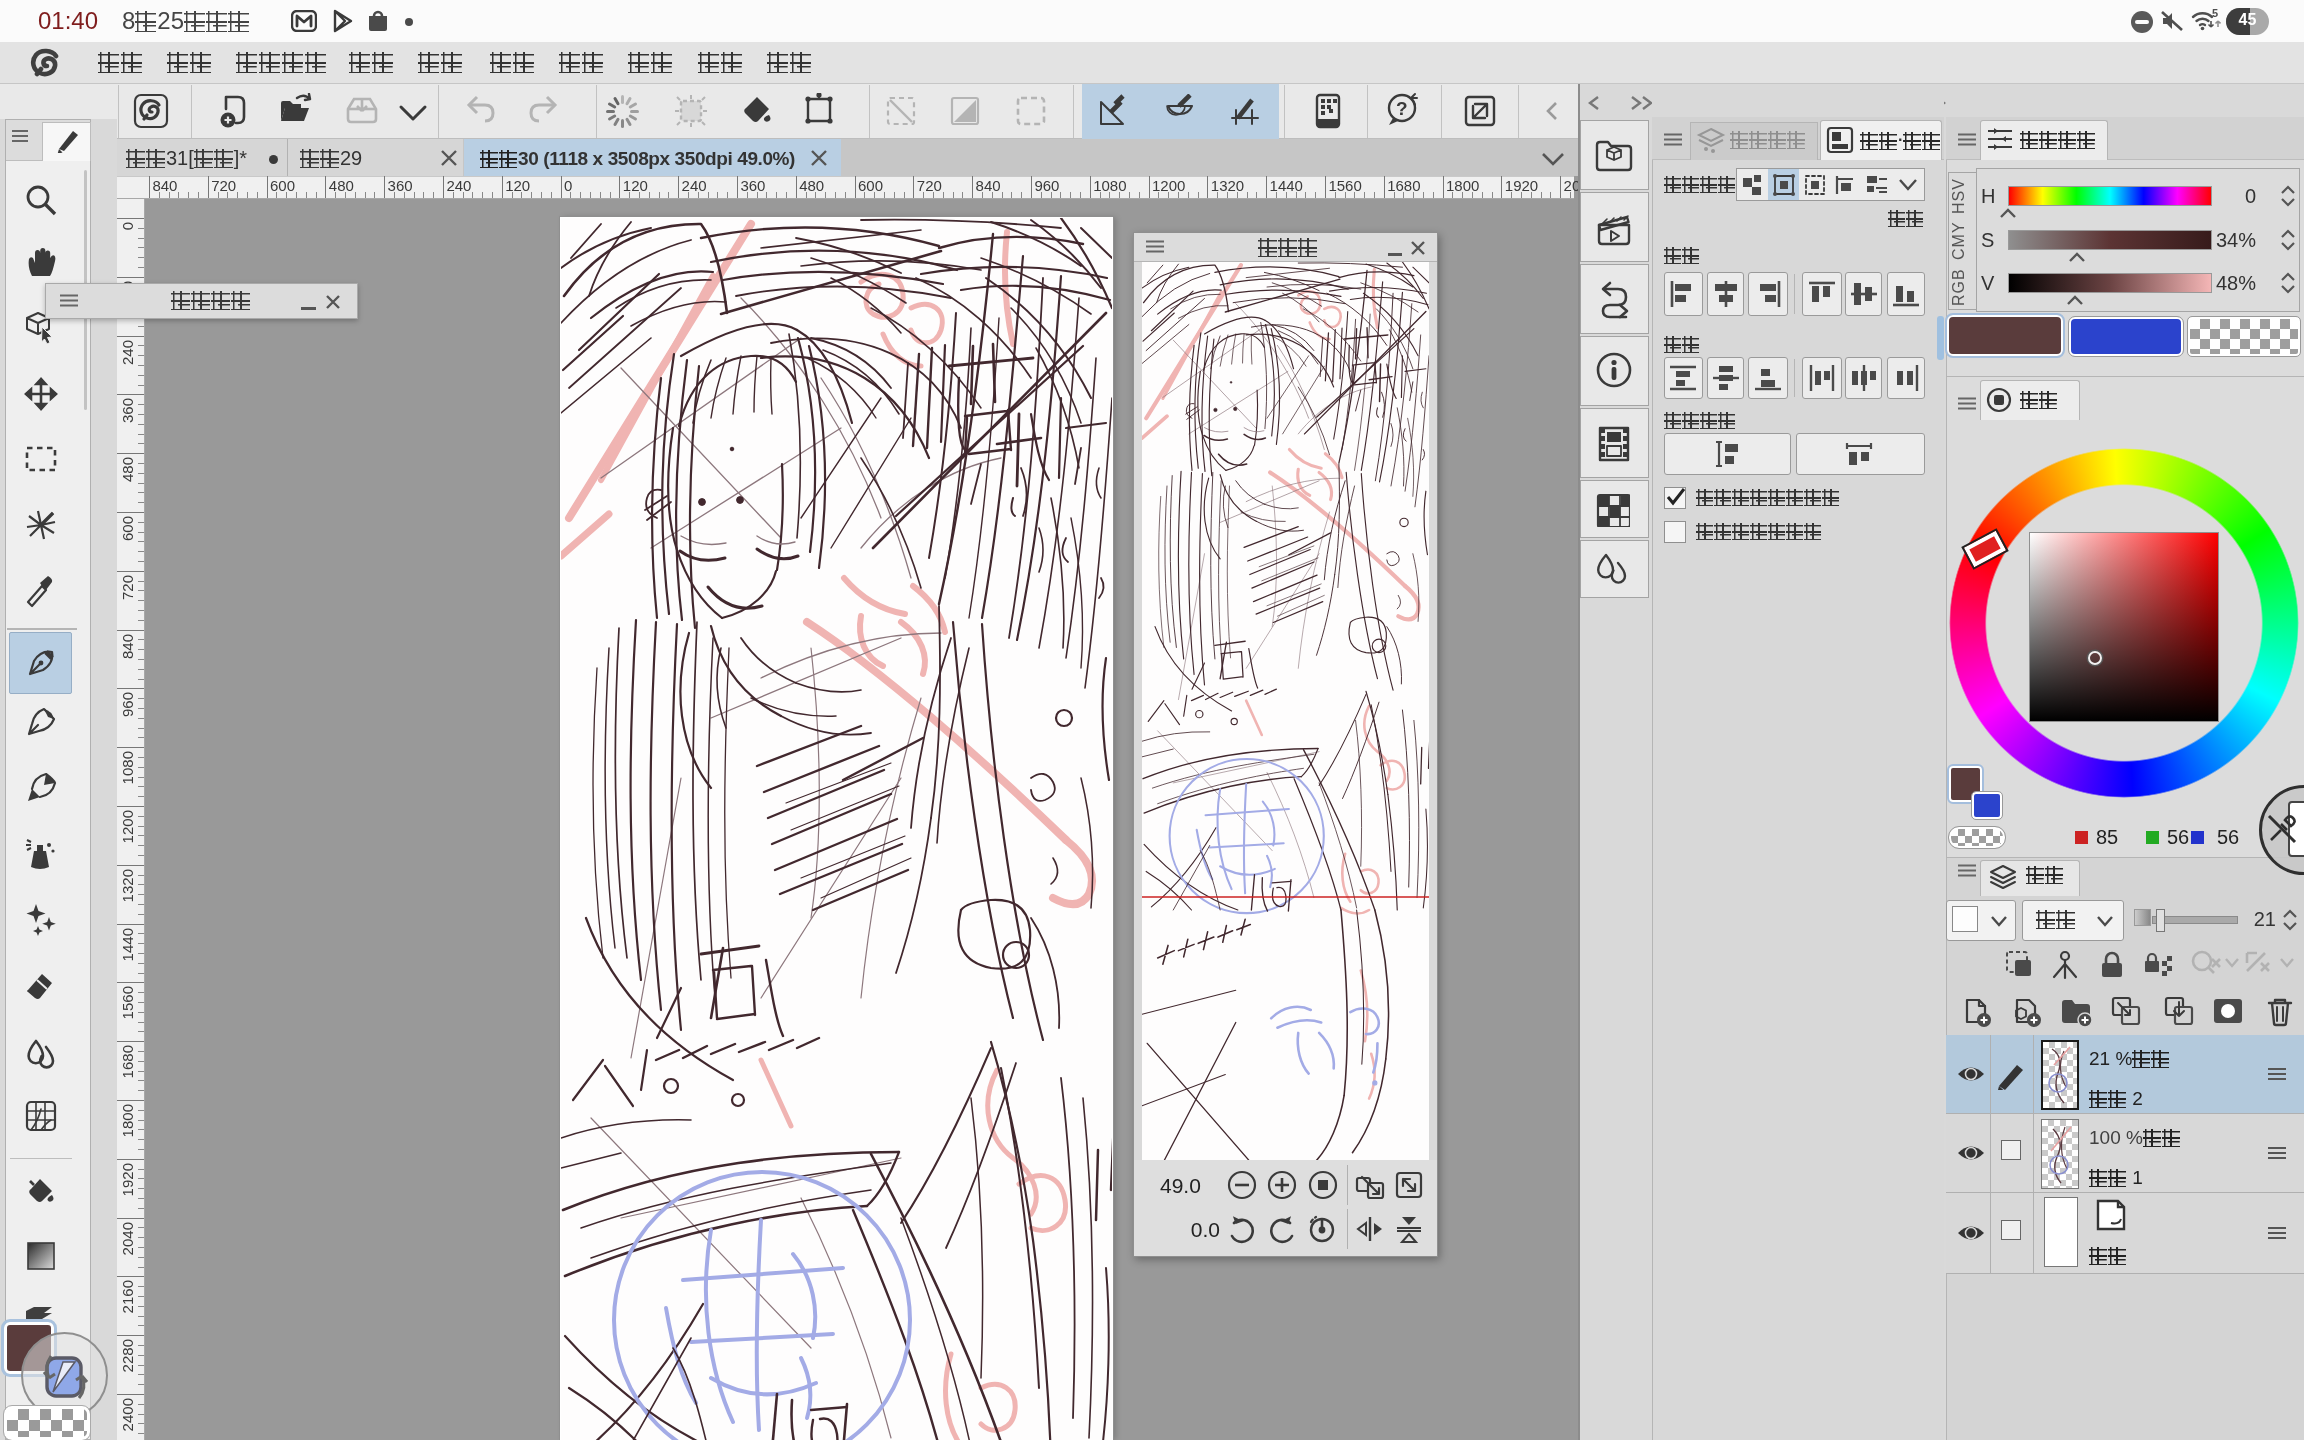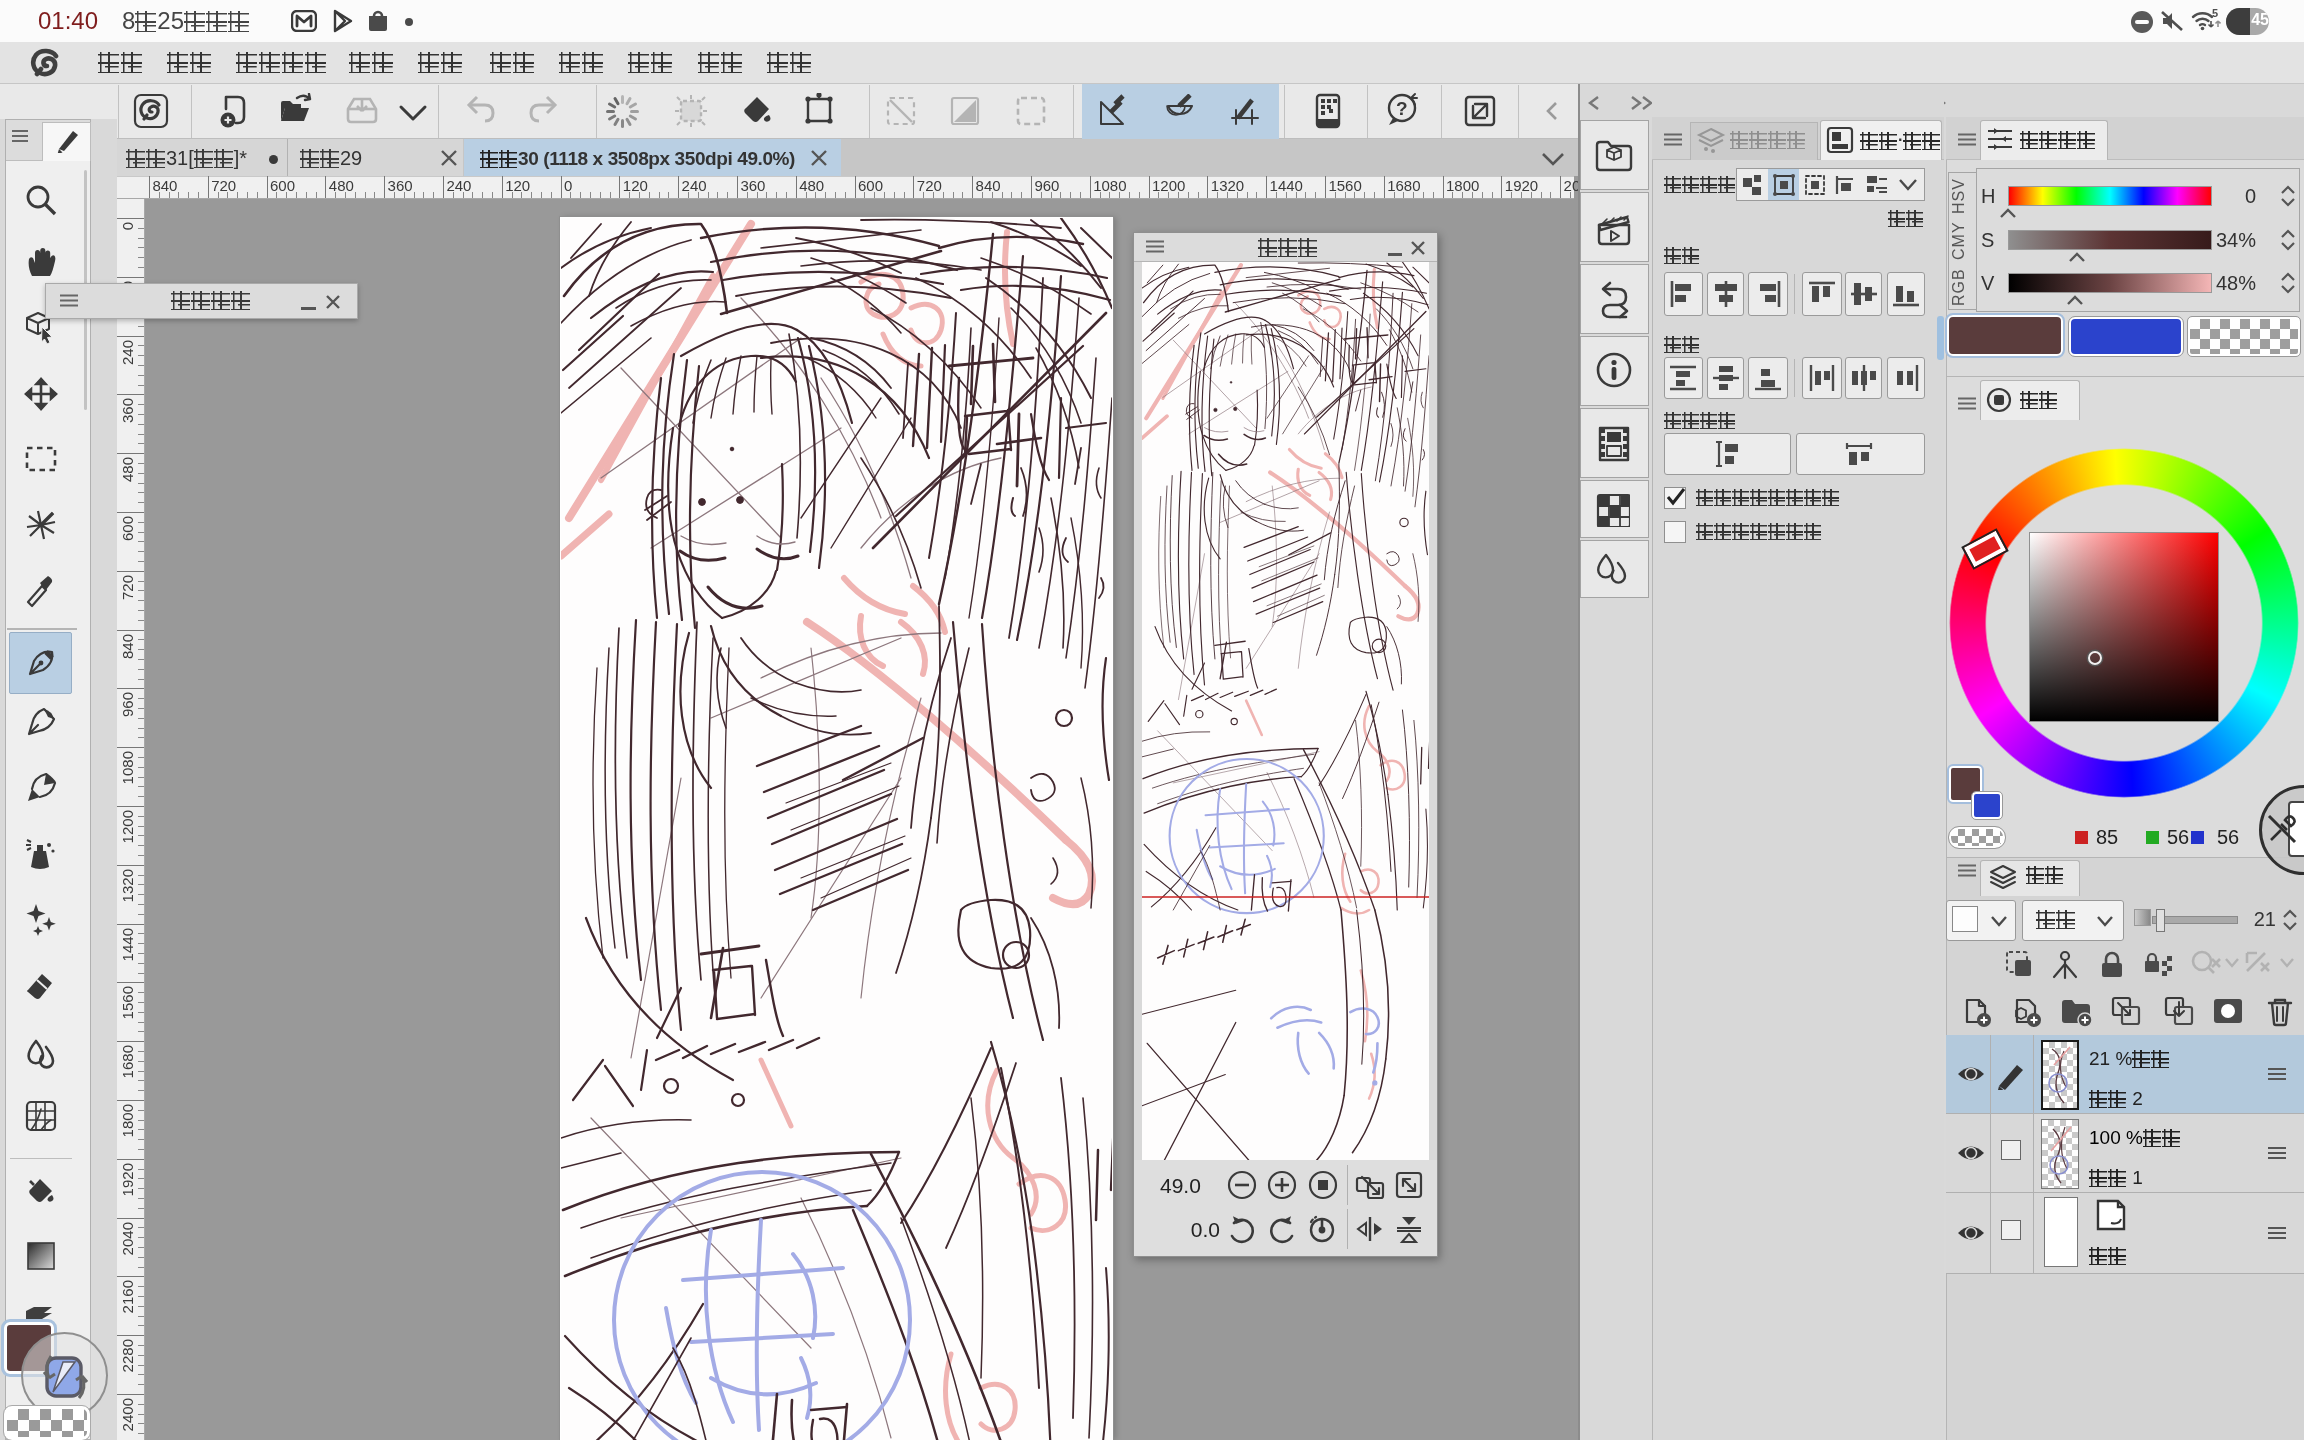--- a/index.html
+++ b/index.html
@@ -43,21 +43,21 @@
     <path d="M2 9 a14 14 0 0 1 19 0" class="ic" style="stroke:#4f4f4f"></path>
     <path d="M5.5 13 a9 9 0 0 1 12 0" class="ic" style="stroke:#4f4f4f"></path>
     <path d="M9 17 a4.4 4.4 0 0 1 5 0" class="ic" style="stroke:#4f4f4f"></path>
     <circle cx="11.5" cy="20.5" r="1.8" fill="#4f4f4f"></circle>
     <text x="21" y="9" font-size="11" fill="#4f4f4f" font-weight="bold">5</text>
     <path d="M20 13 v6 m0 0 l-2.5 -2.5 m2.5 2.5 l2.5 -2.5" stroke="#4f4f4f" stroke-width="1.6" fill="none"></path>
     <path d="M27 19 v-6 m0 0 l-2.5 2.5 m2.5 -2.5 l2.5 2.5" stroke="#8f8f8f" stroke-width="1.6" fill="none"></path>
   </svg>
 <div class="ab" style="left:2226px;top:8px;width:43px;height:27px;background:#a9a9a9;border-radius:14px;overflow:hidden">
     <div style="position:absolute;left:0;top:0;width:24px;height:27px;background:#3d3d3d"></div>
-    <div style="position:absolute;left:0;top:3px;width:43px;text-align:right;font-size:16px;font-weight:bold;color:#fff">45</div>
+    <div style="position:absolute;left:0;top:3px;width:43px;text-align:center;font-size:16px;font-weight:bold;color:#fff">45</div>
   </div>
 <div class="ab" style="left:0px;top:42px;width:2304px;height:42px;background:#e3e3e3;border-bottom:1px solid #c6c6c6"></div>
 <svg class="" style="position:absolute;left:28px;top:47px" width="34" height="30" viewBox="0 0 34 30" xmlns="http://www.w3.org/2000/svg">
     <path d="M28 9 C24 3 13 2 8 8 C3 14 5 23 12 26 C19 29 26 25 27 19 C28 13 22 10 18 12 C14 14 15 19 19 19" stroke="#3f3f3f" stroke-width="4.6" fill="none" stroke-linecap="round"></path>
     <path d="M9 27 l4 -5" stroke="#3f3f3f" stroke-width="4.6" stroke-linecap="round"></path>
   </svg>
 <div class="txt" style="left:98px;top:52px"><i class="k" style="width:21px;height:21px;margin-right:2px;vertical-align:-3px;--kc:#333"></i><i class="k" style="width:21px;height:21px;margin-right:2px;vertical-align:-3px;--kc:#333"></i></div>
 <div class="txt" style="left:167px;top:52px"><i class="k" style="width:21px;height:21px;margin-right:2px;vertical-align:-3px;--kc:#333"></i><i class="k" style="width:21px;height:21px;margin-right:2px;vertical-align:-3px;--kc:#333"></i></div>
 <div class="txt" style="left:236px;top:52px"><i class="k" style="width:21px;height:21px;margin-right:2px;vertical-align:-3px;--kc:#333"></i><i class="k" style="width:21px;height:21px;margin-right:2px;vertical-align:-3px;--kc:#333"></i><i class="k" style="width:21px;height:21px;margin-right:2px;vertical-align:-3px;--kc:#333"></i><i class="k" style="width:21px;height:21px;margin-right:2px;vertical-align:-3px;--kc:#333"></i></div>
 <div class="txt" style="left:349px;top:52px"><i class="k" style="width:21px;height:21px;margin-right:2px;vertical-align:-3px;--kc:#333"></i><i class="k" style="width:21px;height:21px;margin-right:2px;vertical-align:-3px;--kc:#333"></i></div>
@@ -882,21 +882,21 @@
     <path d="M28 6 L8 30" stroke="#e8a0a0" stroke-width="1.6"></path>
     <circle cx="16" cy="44" r="9" stroke="#8a90d0" stroke-width="1.5" fill="none"></circle>
   </svg>
 <svg class="" style="position:absolute;left:2094px;top:1199px" width="34" height="32" viewBox="0 0 34 32" xmlns="http://www.w3.org/2000/svg">
     <path d="M4 2 h20 l6 6 v22 h-26 Z" fill="#fff" stroke="#333" stroke-width="2.4"></path>
     <path d="M24 2 v6 h6" fill="none" stroke="#333" stroke-width="2.4"></path>
     <path d="M17 24 q8 2 10 -4" stroke="#333" stroke-width="2" fill="none"></path>
   </svg>
 <div class="txt" style="left:2089px;top:1048px;font-size:19px;color:#222">21 %<i class="k" style="width:18px;height:18px;margin-right:1px;vertical-align:-3px;--kc:#222"></i><i class="k" style="width:18px;height:18px;margin-right:1px;vertical-align:-3px;--kc:#222"></i></div>
 <div class="txt" style="left:2089px;top:1088px;font-size:19px;color:#222"><i class="k" style="width:18px;height:18px;margin-right:1px;vertical-align:-3px;--kc:#222"></i><i class="k" style="width:18px;height:18px;margin-right:1px;vertical-align:-3px;--kc:#222"></i> 2</div>
-<div class="txt" style="left:2089px;top:1127px;font-size:19px;color:#000000">100 %<i class="k" style="width:18px;height:18px;margin-right:1px;vertical-align:-3px;--kc:#222"></i><i class="k" style="width:18px;height:18px;margin-right:1px;vertical-align:-3px;--kc:#222"></i></div>
+<div class="txt" style="left:2089px;top:1127px;font-size:19px;color:#404040">100 %<i class="k" style="width:18px;height:18px;margin-right:1px;vertical-align:-3px;--kc:#222"></i><i class="k" style="width:18px;height:18px;margin-right:1px;vertical-align:-3px;--kc:#222"></i></div>
 <div class="txt" style="left:2089px;top:1167px;font-size:19px;color:#222"><i class="k" style="width:18px;height:18px;margin-right:1px;vertical-align:-3px;--kc:#222"></i><i class="k" style="width:18px;height:18px;margin-right:1px;vertical-align:-3px;--kc:#222"></i> 1</div>
 <div class="txt" style="left:2089px;top:1245px;font-size:19px;color:#222"><i class="k" style="width:18px;height:18px;margin-right:1px;vertical-align:-3px;--kc:#222"></i><i class="k" style="width:18px;height:18px;margin-right:1px;vertical-align:-3px;--kc:#222"></i></div>
 <svg class="" style="position:absolute;left:2268px;top:1067px" width="18" height="14" viewBox="0 0 18 14" xmlns="http://www.w3.org/2000/svg">
     <path d="M0 2 h18 M0 7 h18 M0 12 h18" stroke="#555" stroke-width="2.2"></path>
   </svg>
 <svg class="" style="position:absolute;left:2268px;top:1146px" width="18" height="14" viewBox="0 0 18 14" xmlns="http://www.w3.org/2000/svg">
     <path d="M0 2 h18 M0 7 h18 M0 12 h18" stroke="#555" stroke-width="2.2"></path>
   </svg>
 <svg class="" style="position:absolute;left:2268px;top:1226px" width="18" height="14" viewBox="0 0 18 14" xmlns="http://www.w3.org/2000/svg">
     <path d="M0 2 h18 M0 7 h18 M0 12 h18" stroke="#555" stroke-width="2.2"></path>

